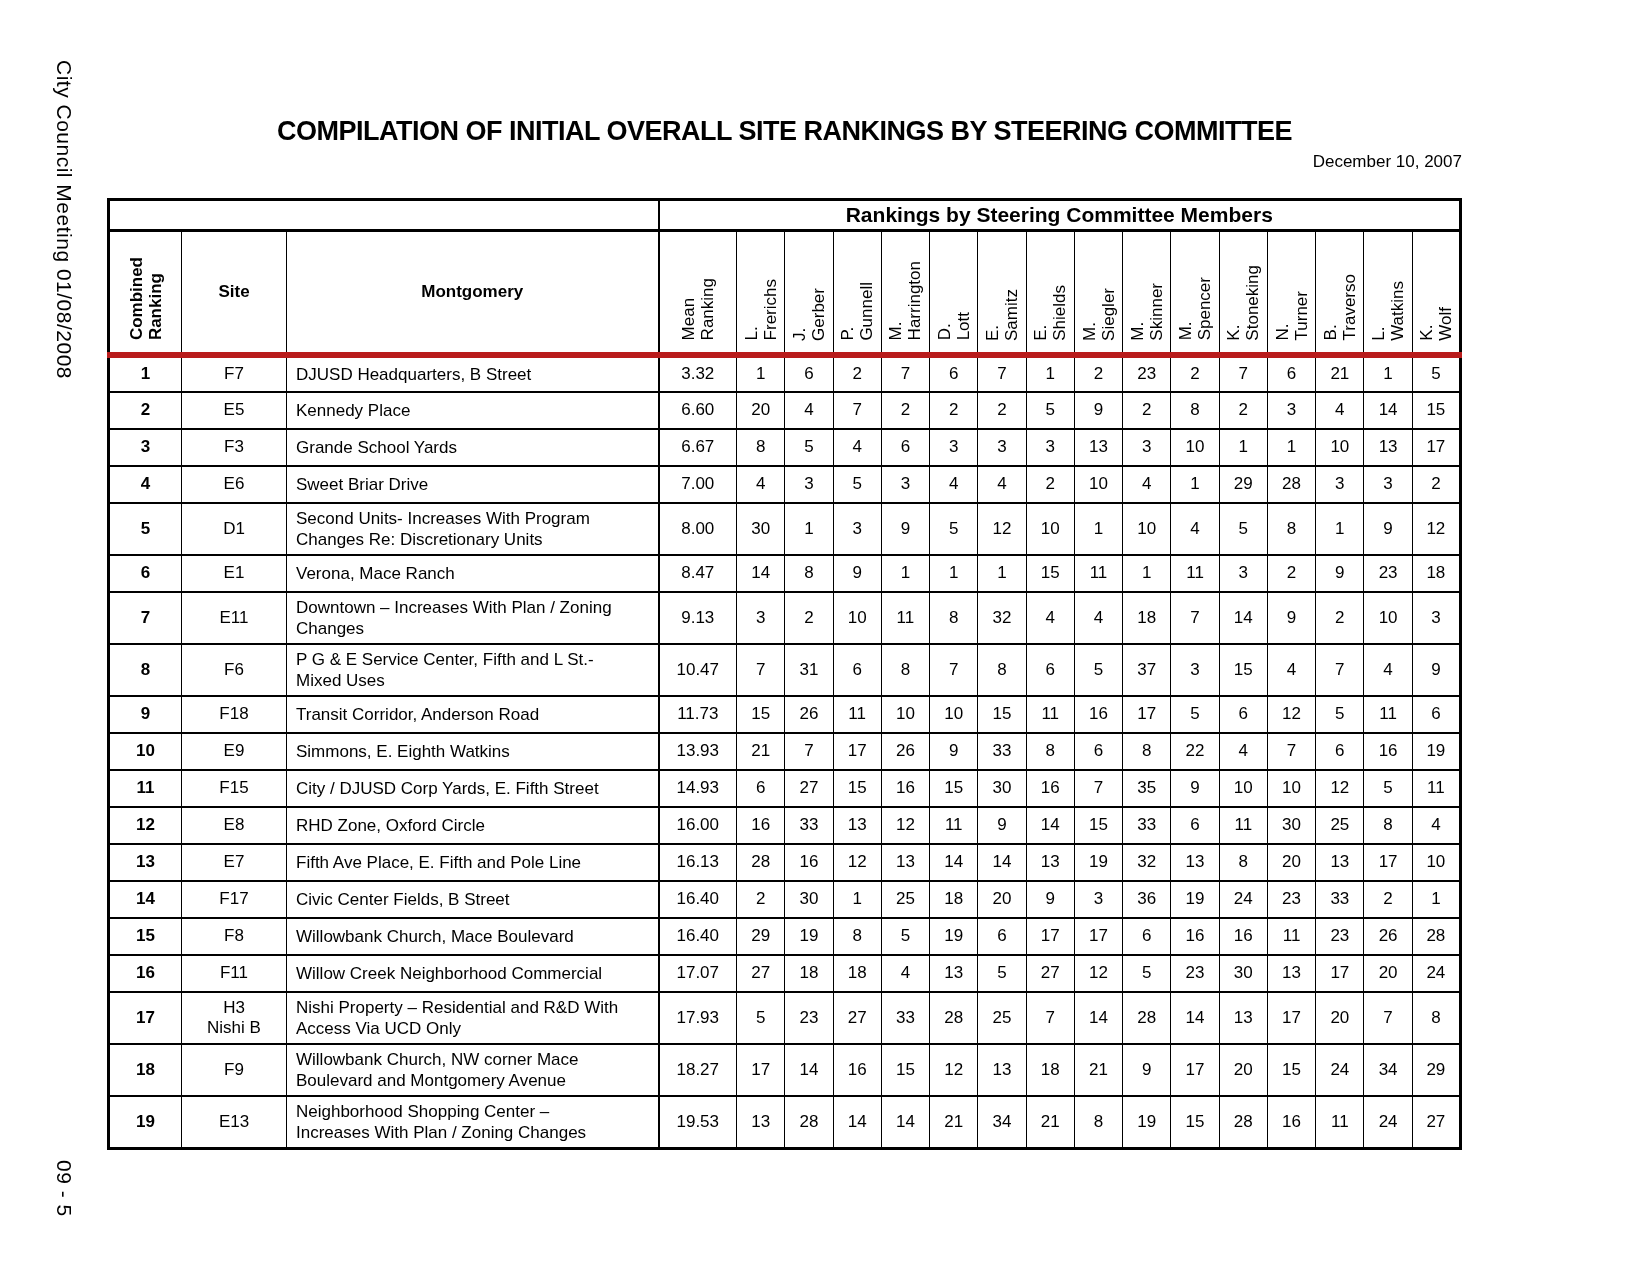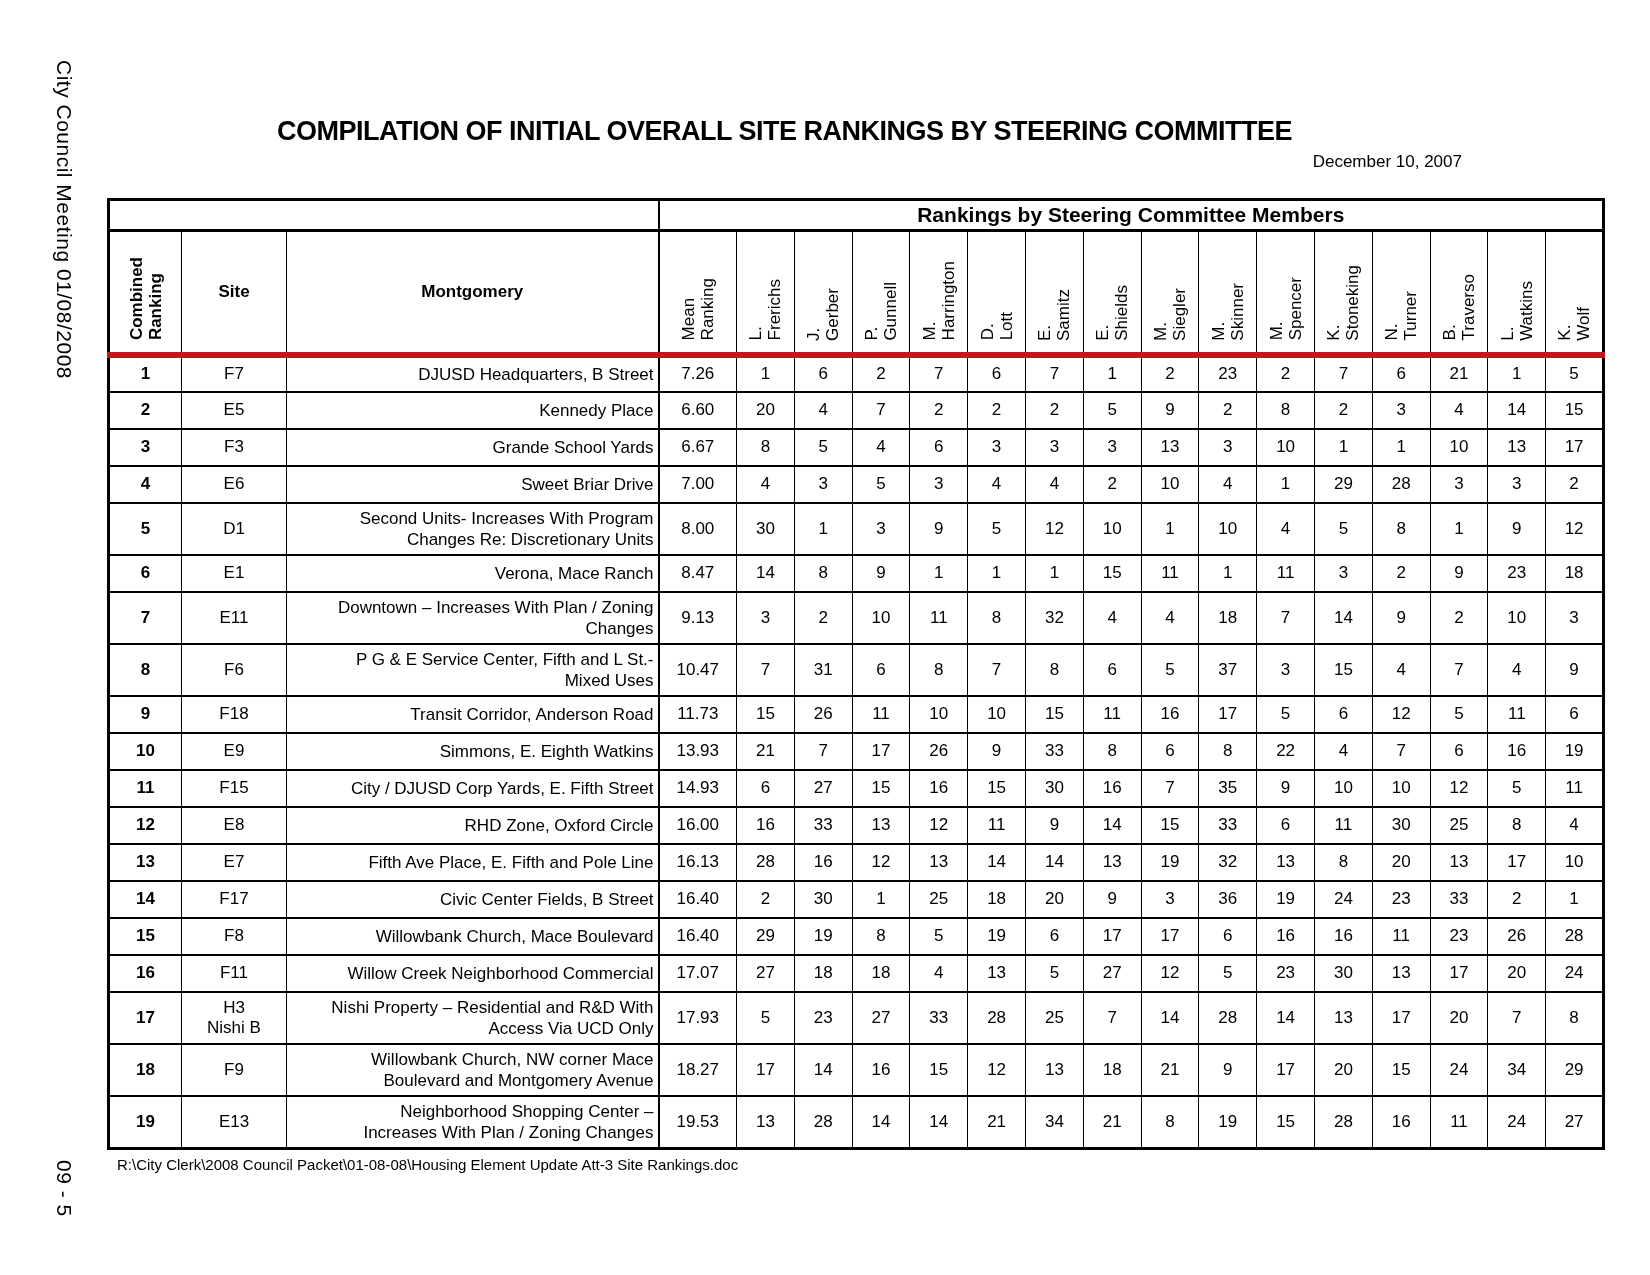--- a/index.html
+++ b/index.html
@@ -36,21 +36,21 @@
   .doc-date {
     margin-top: 5px;
     text-align: right;
     font-size: 17px;
   }
 
   table.rankings {
     margin-top: 26px;
     border-collapse: collapse;
     table-layout: fixed;
-    width: 1498px;
+    width: 1355px;
     border: 3px solid #000;
   }
   th, td { border: 1px solid #000; overflow: hidden; }
 
   
   tr.group-row th {
     height: 31px;
     border-bottom: 3px solid #000;
   }
   th.group-header {
@@ -93,21 +93,21 @@
     border-top: 2px solid #000;
     border-bottom: 2px solid #000;
     height: 37px;
     vertical-align: middle;
     text-align: center;
     font-size: 17px;
     padding: 4px 2px;
   }
   tbody td.rank { font-weight: bold; }
   tbody td.desc {
-    text-align: right;
+    text-align: left;
     padding-left: 9px;
     padding-right: 4px;
     white-space: pre-line;
     line-height: 21px;
   }
   tbody td.site { white-space: pre-line; line-height: 20px; }
 
   .footer-path {
     margin-top: 6px;
     padding-left: 10px;
@@ -184,21 +184,21 @@
             <th><span class="rot-text">K.
 Wolf</span></th>
           </tr>
       </thead>
       <tbody id="rankings-tbody">
 
       <tr>
             <td class="rank">1</td>
             <td class="site">F7</td>
             <td class="desc">DJUSD Headquarters, B Street</td>
-            <td class="mean group-start">7.26</td>
+            <td class="mean group-start">3.32</td>
             <td class="score">1</td>
             <td class="score">6</td>
             <td class="score">2</td>
             <td class="score">7</td>
             <td class="score">6</td>
             <td class="score">7</td>
             <td class="score">1</td>
             <td class="score">2</td>
             <td class="score">23</td>
             <td class="score">2</td>
@@ -589,16 +589,15 @@
             <td class="score">15</td>
             <td class="score">28</td>
             <td class="score">16</td>
             <td class="score">11</td>
             <td class="score">24</td>
             <td class="score">27</td>
           </tr>
         </tbody>
     </table>
 
-    <div class="footer-path">R:\City Clerk\2008 Council Packet\01-08-08\Housing Element Update Att-3 Site Rankings.doc</div>
 
   </div>
 </div>
 
 </body></html>

